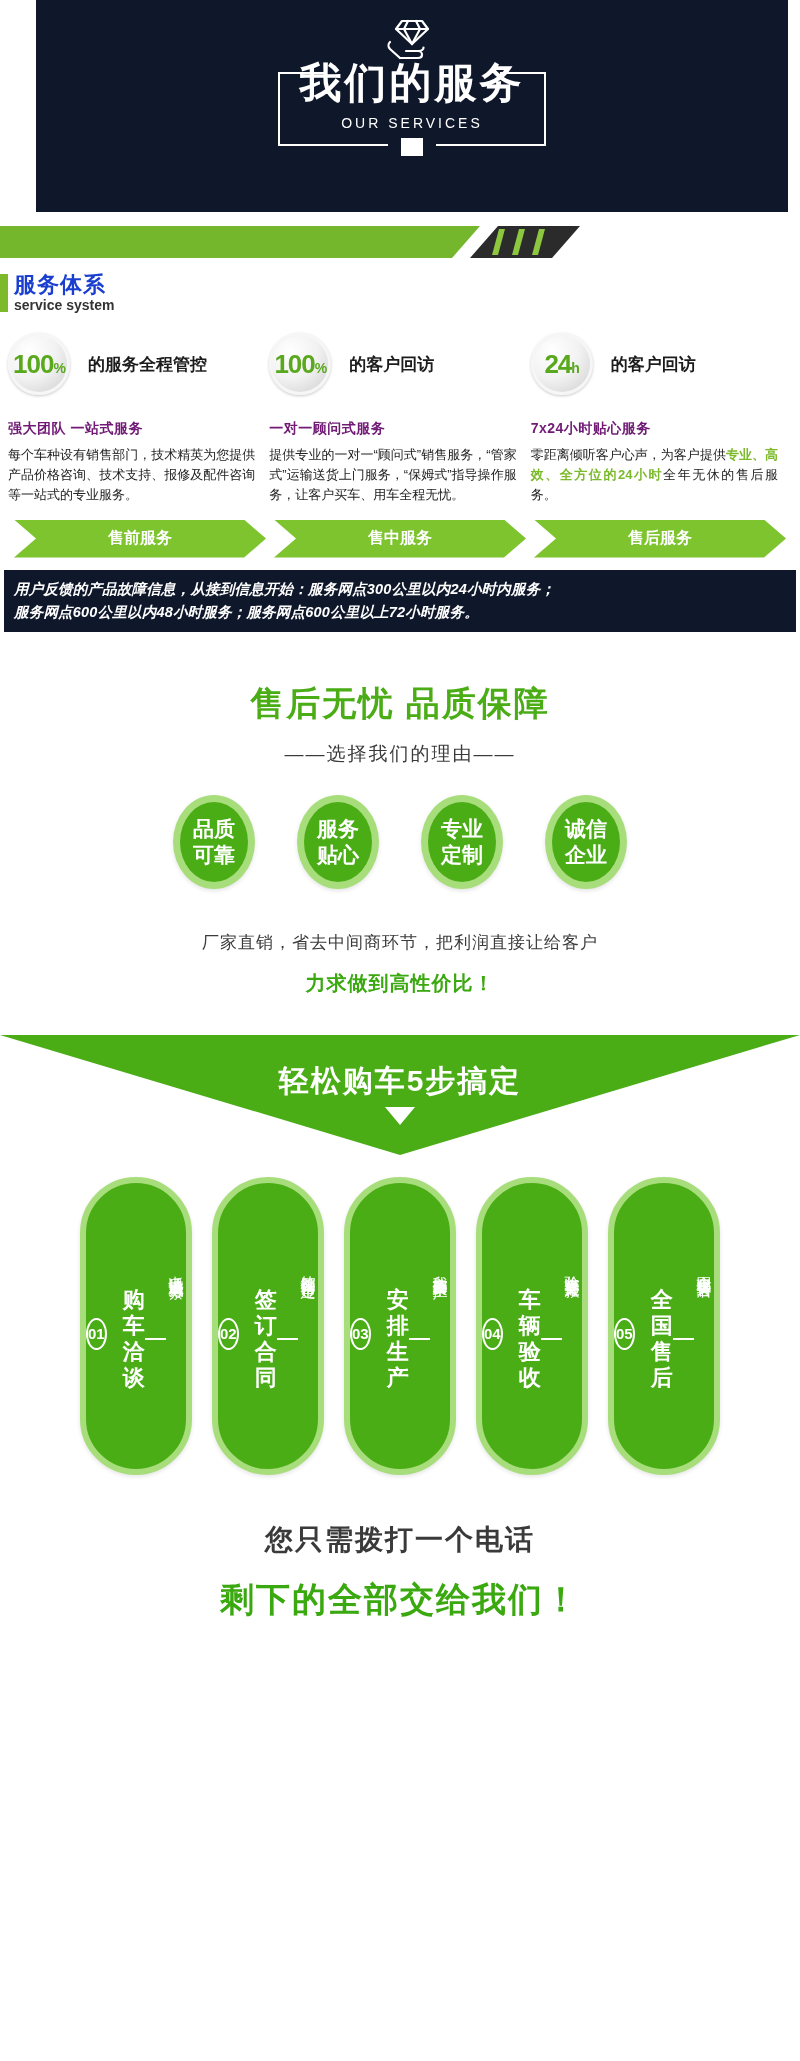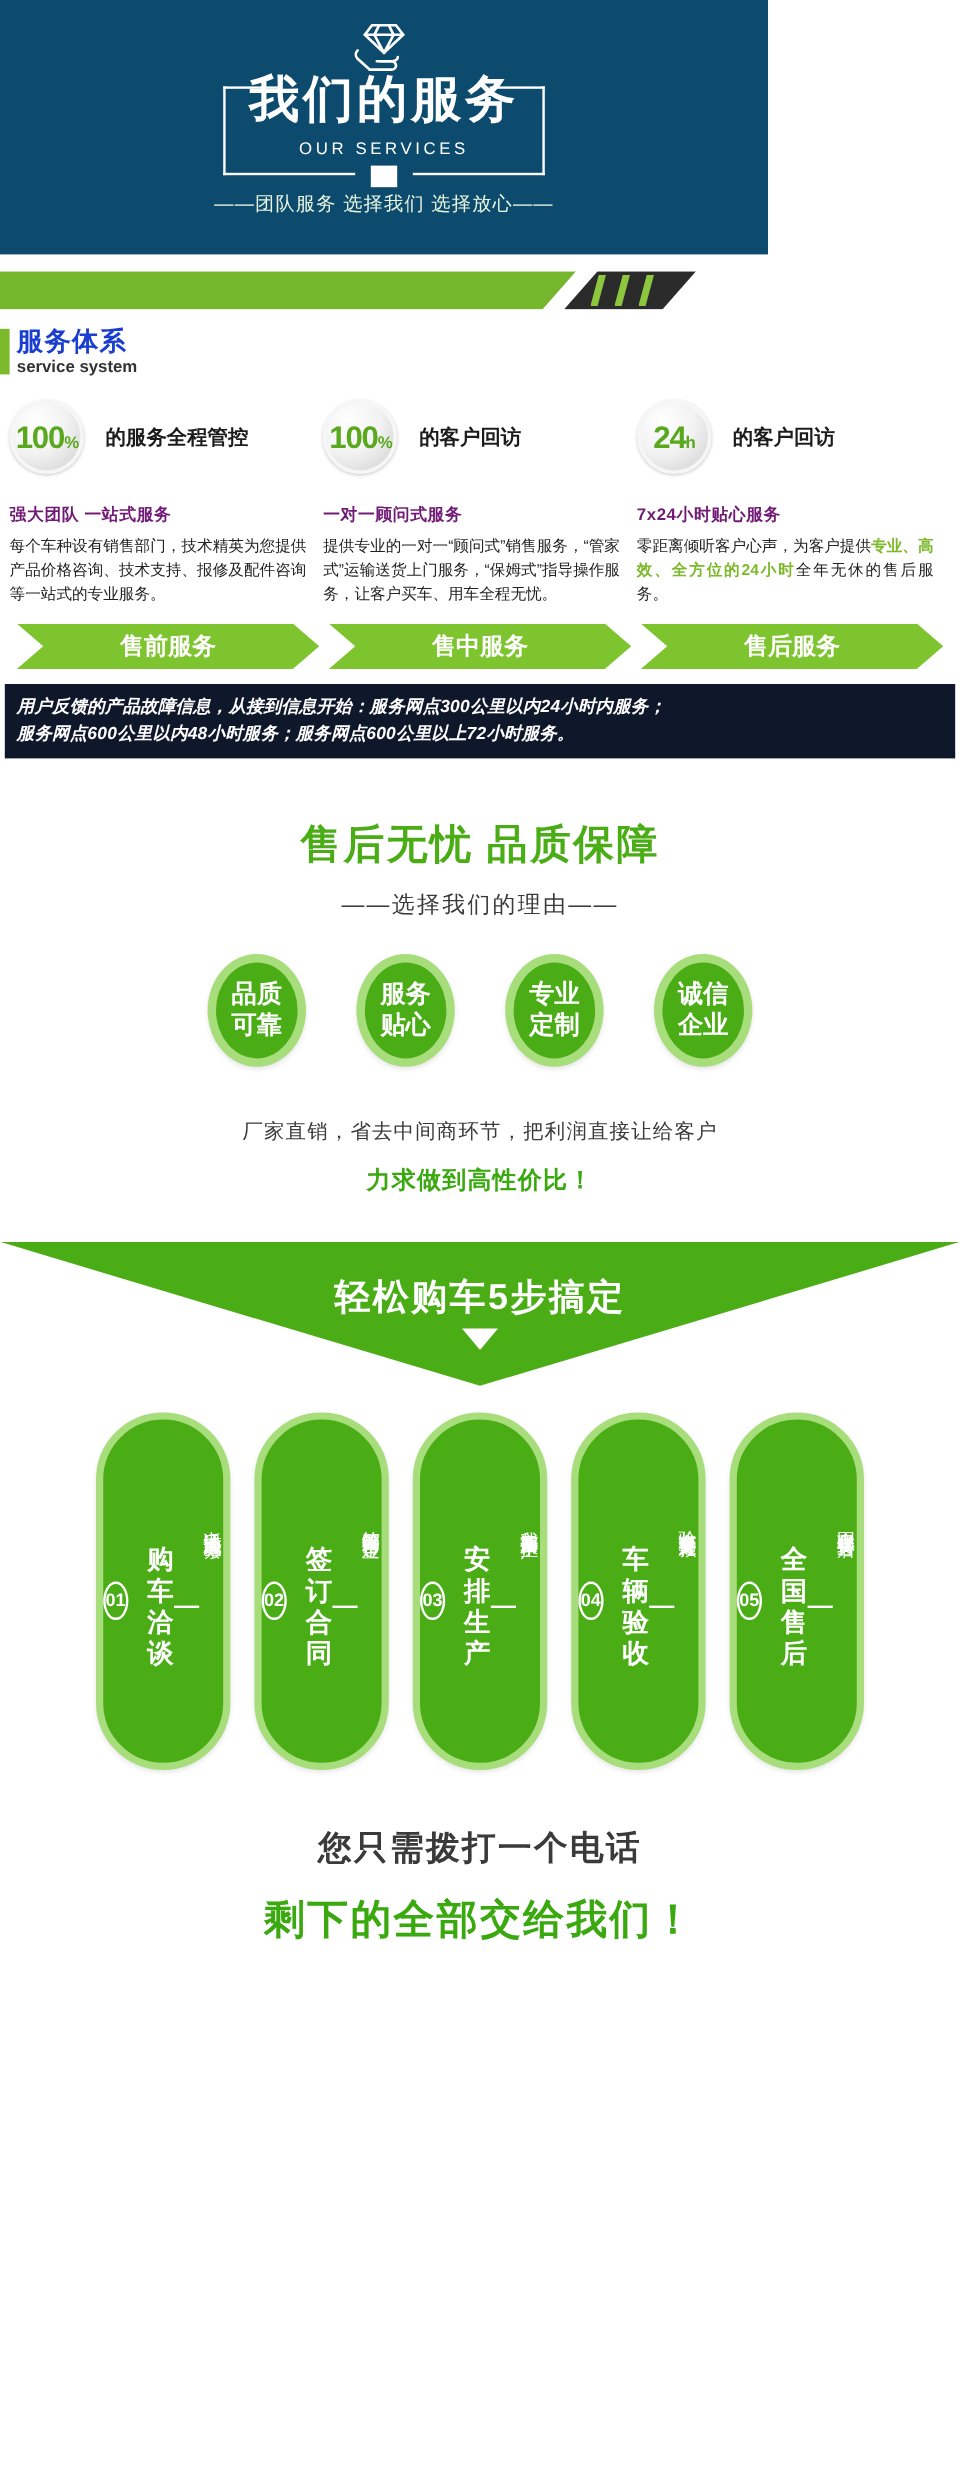--- a/index.html
+++ b/index.html
@@ -4,22 +4,23 @@
 <style>
   * { margin:0; padding:0; box-sizing:border-box; }
   body {
     width:800px; height:2061px;
     font-family:"Liberation Sans", sans-serif;
     background:#ffffff; overflow:hidden; position:relative;
   }
 
   
   .hero {
-    position:relative; width:640px; height:212px;
-    background:#0c4a6e;
+    position:relative; width:752px; height:212px;
+    background:#0f172a;
+    margin-left:36px;
   }
   .hero-icon {
     position:absolute; left:50%; top:14px; transform:translateX(-50%);
     width:56px; height:52px;
   }
   .hero-frame {
     position:absolute; left:50%; top:72px; transform:translateX(-50%);
     width:268px; height:74px;
   }
   .hero-frame .corner {
@@ -104,21 +105,21 @@
   .svc-body {
     color:#222; font-size:13px; line-height:1.55; margin-top:7px;
     text-align:justify; padding-right:14px;
   }
   .hl { color:#7cba2c; font-weight:bold; }
 
   
   .arrow-row { display:flex; gap:8px; padding:0 14px; margin-top:14px; }
   .arrow {
     flex:1; height:38px; background:#7dc42e; color:#fff;
-    font-size:20px; font-weight:bold;
+    font-size:16px; font-weight:bold;
     display:flex; align-items:center; justify-content:center;
     clip-path: polygon(0 0, calc(100% - 22px) 0, 100% 50%, calc(100% - 22px) 100%, 0 100%, 22px 50%);
   }
   .arrow:first-child { clip-path: polygon(0 0, calc(100% - 22px) 0, 100% 50%, calc(100% - 22px) 100%, 0 100%, 22px 50%); }
 
   
   .notice {
     margin:12px 4px 0 4px; background:#0f172a; color:#fff;
     padding:8px 10px; font-size:14.5px; font-weight:bold; line-height:1.6;
     letter-spacing:0.2px;
@@ -209,21 +210,20 @@
     <div class="corner c-tr"></div>
     <div class="corner v v-l"></div>
     <div class="corner v v-r"></div>
     <div class="corner b b-l"></div>
     <div class="corner b b-r"></div>
   </div>
 
   <div class="hero-title">我们的服务</div>
   <div class="hero-sub">OUR SERVICES</div>
   <div class="hero-tab"></div>
-  <div class="hero-tagline">——团队服务 选择我们 选择放心——</div>
 </div>
 
 <div class="banner-wrap">
   <div class="banner-green"></div>
   <div class="banner-dark"></div>
   <div class="banner-stripe" style="left:492px;"></div>
   <div class="banner-stripe" style="left:512px;"></div>
   <div class="banner-stripe" style="left:532px;"></div>
 </div>
 

